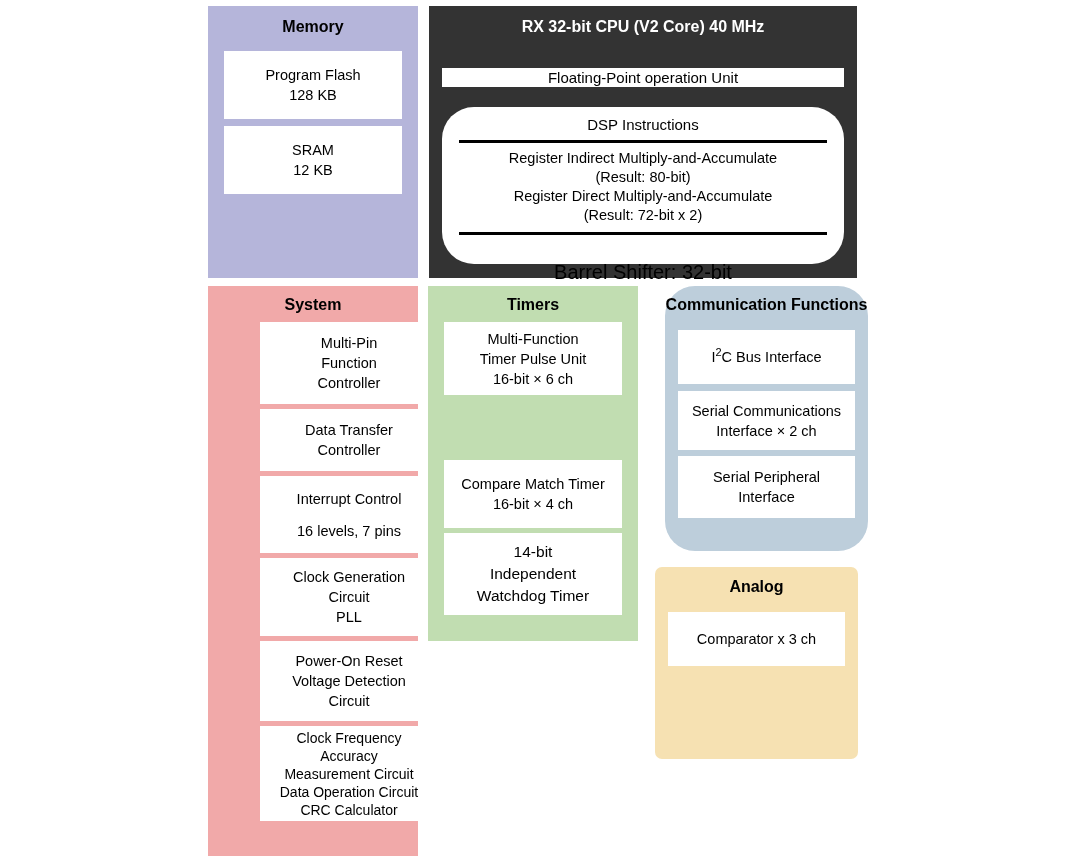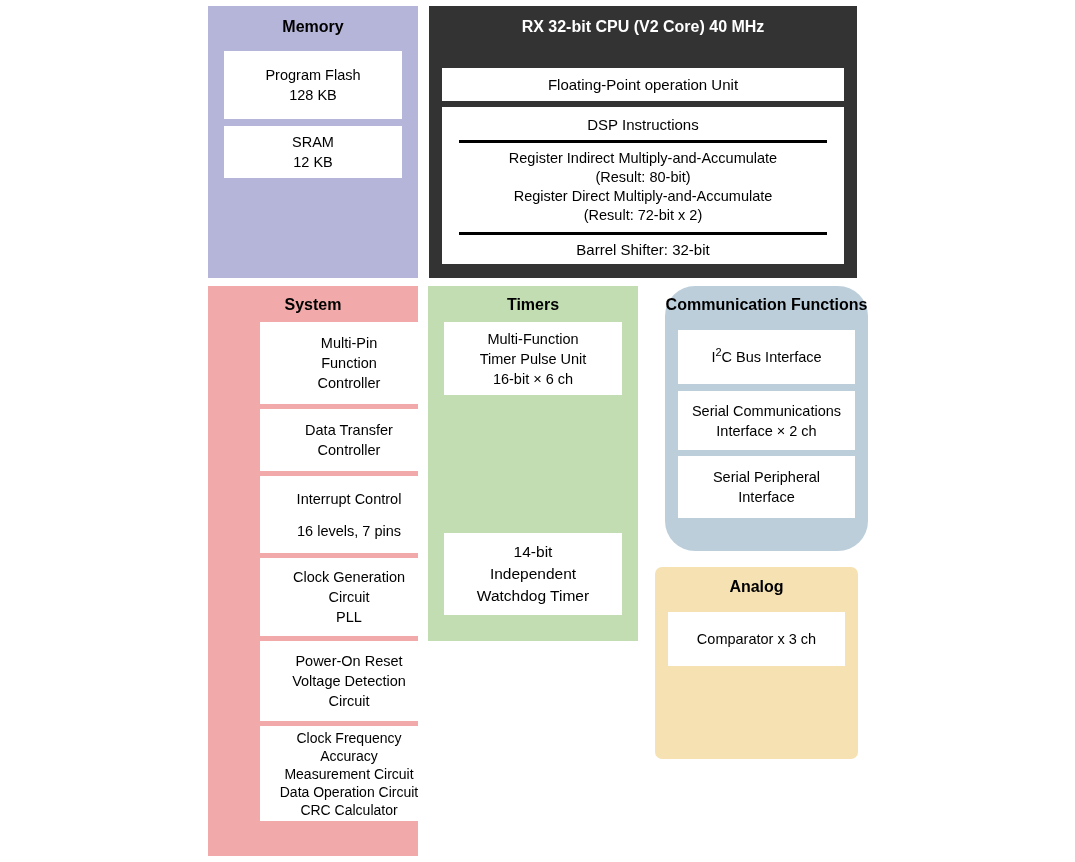--- a/index.html
+++ b/index.html
@@ -42,48 +42,49 @@
   }
   .box .ln { display: block; white-space: nowrap; }
 
   
   #memory-panel {
     left: 208px; top: 6px; width: 210px; height: 272px;
     background: #b5b5da;
   }
   #memory-panel .panel-title { margin-top: 11px; }
   #mem-box-0 { position: absolute; left: 16px; top: 45px; width: 178px; height: 68px; }
-  #mem-box-1 { position: absolute; left: 16px; top: 120px; width: 178px; height: 52px; }
+  #mem-box-1 { position: absolute; left: 16px; top: 120px; width: 178px; height: 68px; }
 
   
   #cpu-panel {
     left: 429px; top: 6px; width: 428px; height: 272px;
     background: #333333;
   }
   #cpu-panel .panel-title { margin-top: 11px; }
   #cpu-fpu {
-    position: absolute; left: 13px; top: 62px; width: 402px; height: 33px;
+    position: absolute; left: 13px; top: 62px; width: 402px; height: 19px;
     font-size: 15px;
   }
   #cpu-dsp {
     position: absolute; left: 13px; top: 101px; width: 402px; height: 157px;
     justify-content: flex-start;
+    border-radius: 32px;
   }
   #cpu-dsp .dsp-title {
     font-size: 15px; margin-top: 8px; margin-bottom: 5px;
   }
   #cpu-dsp .rule {
     width: 368px; height: 3px; background: #000000; flex: none;
   }
   #cpu-dsp .dsp-body {
     padding: 6px 0 7px 0;
     font-size: 14.5px; line-height: 19px;
   }
   #cpu-dsp .dsp-barrel {
-    font-size: 15px; padding-top: 5px;
+    font-size: 20px; padding-top: 27px;
   }
 
   
   #system-panel {
     left: 208px; top: 286px; width: 210px; height: 570px;
     background: #f1a9a9;
   }
   #system-panel .panel-title { margin-top: 9px; }
   #system-panel .box { position: absolute; left: 16px; width: 178px; margin-left: 36px; }
   #sys-box-0 { top: 36px;  height: 82px; }
@@ -203,20 +204,24 @@
   </div>
 </div>
 
 <div class="panel" id="timers-panel">
   <div class="panel-title">Timers</div>
   <div class="box" id="tmr-box-0">
     <span class="ln">Multi-Function</span>
     <span class="ln">Timer Pulse Unit</span>
     <span class="ln">16-bit × 6 ch</span>
   </div>
+  <div class="box" id="tmr-box-2">
+    <span class="ln">Compare Match Timer</span>
+    <span class="ln">16-bit × 4 ch</span>
+  </div>
   <div class="box" id="tmr-box-3">
     <span class="ln">14-bit</span>
     <span class="ln">Independent</span>
     <span class="ln">Watchdog Timer</span>
   </div>
 </div>
 
 <div class="panel" id="comm-panel">
   <div class="panel-title">
     <span class="ln">Communication</span>

